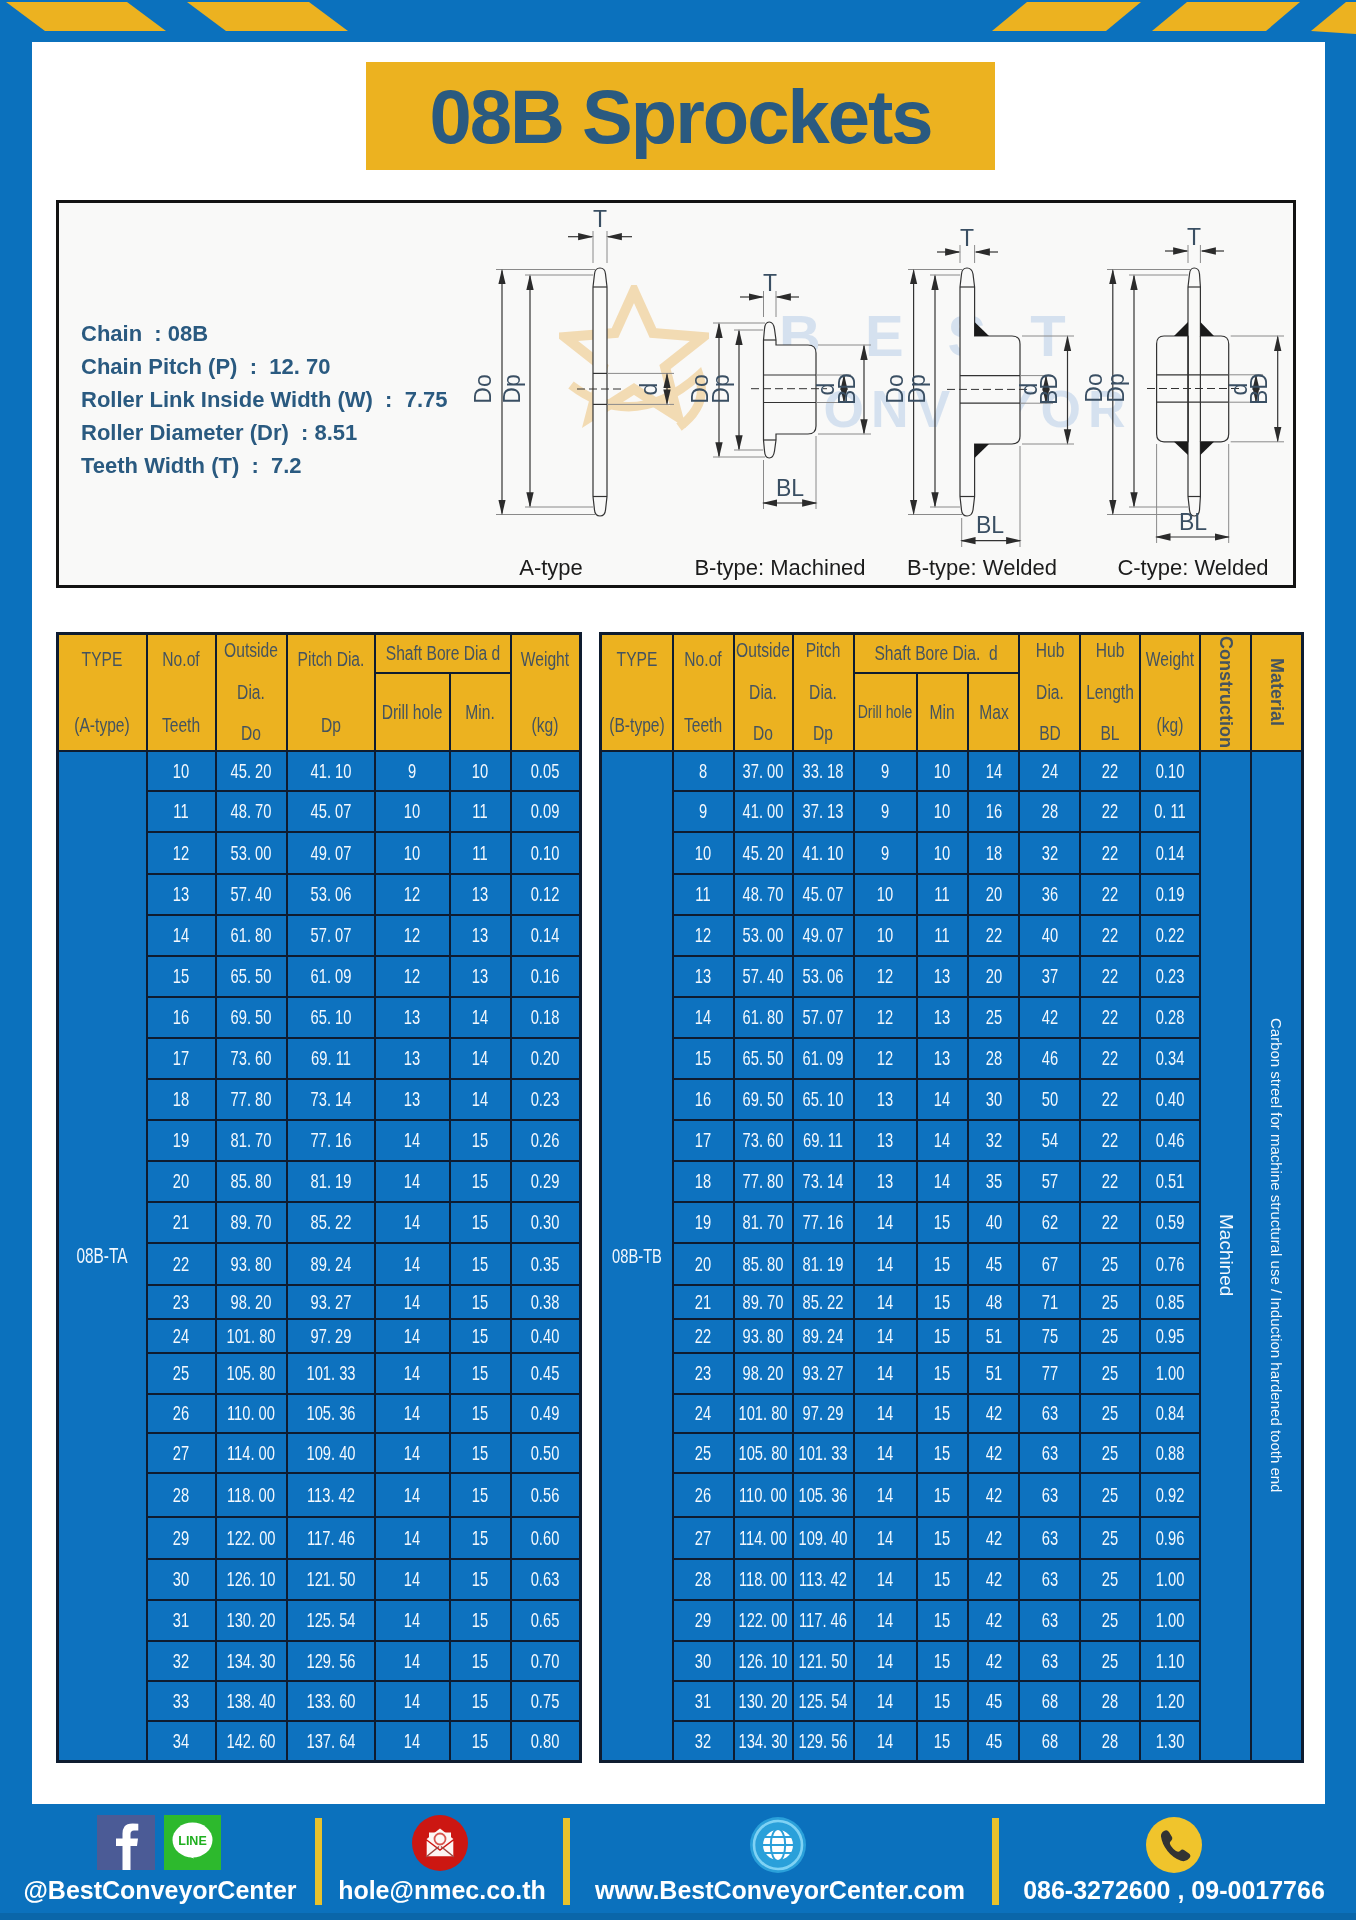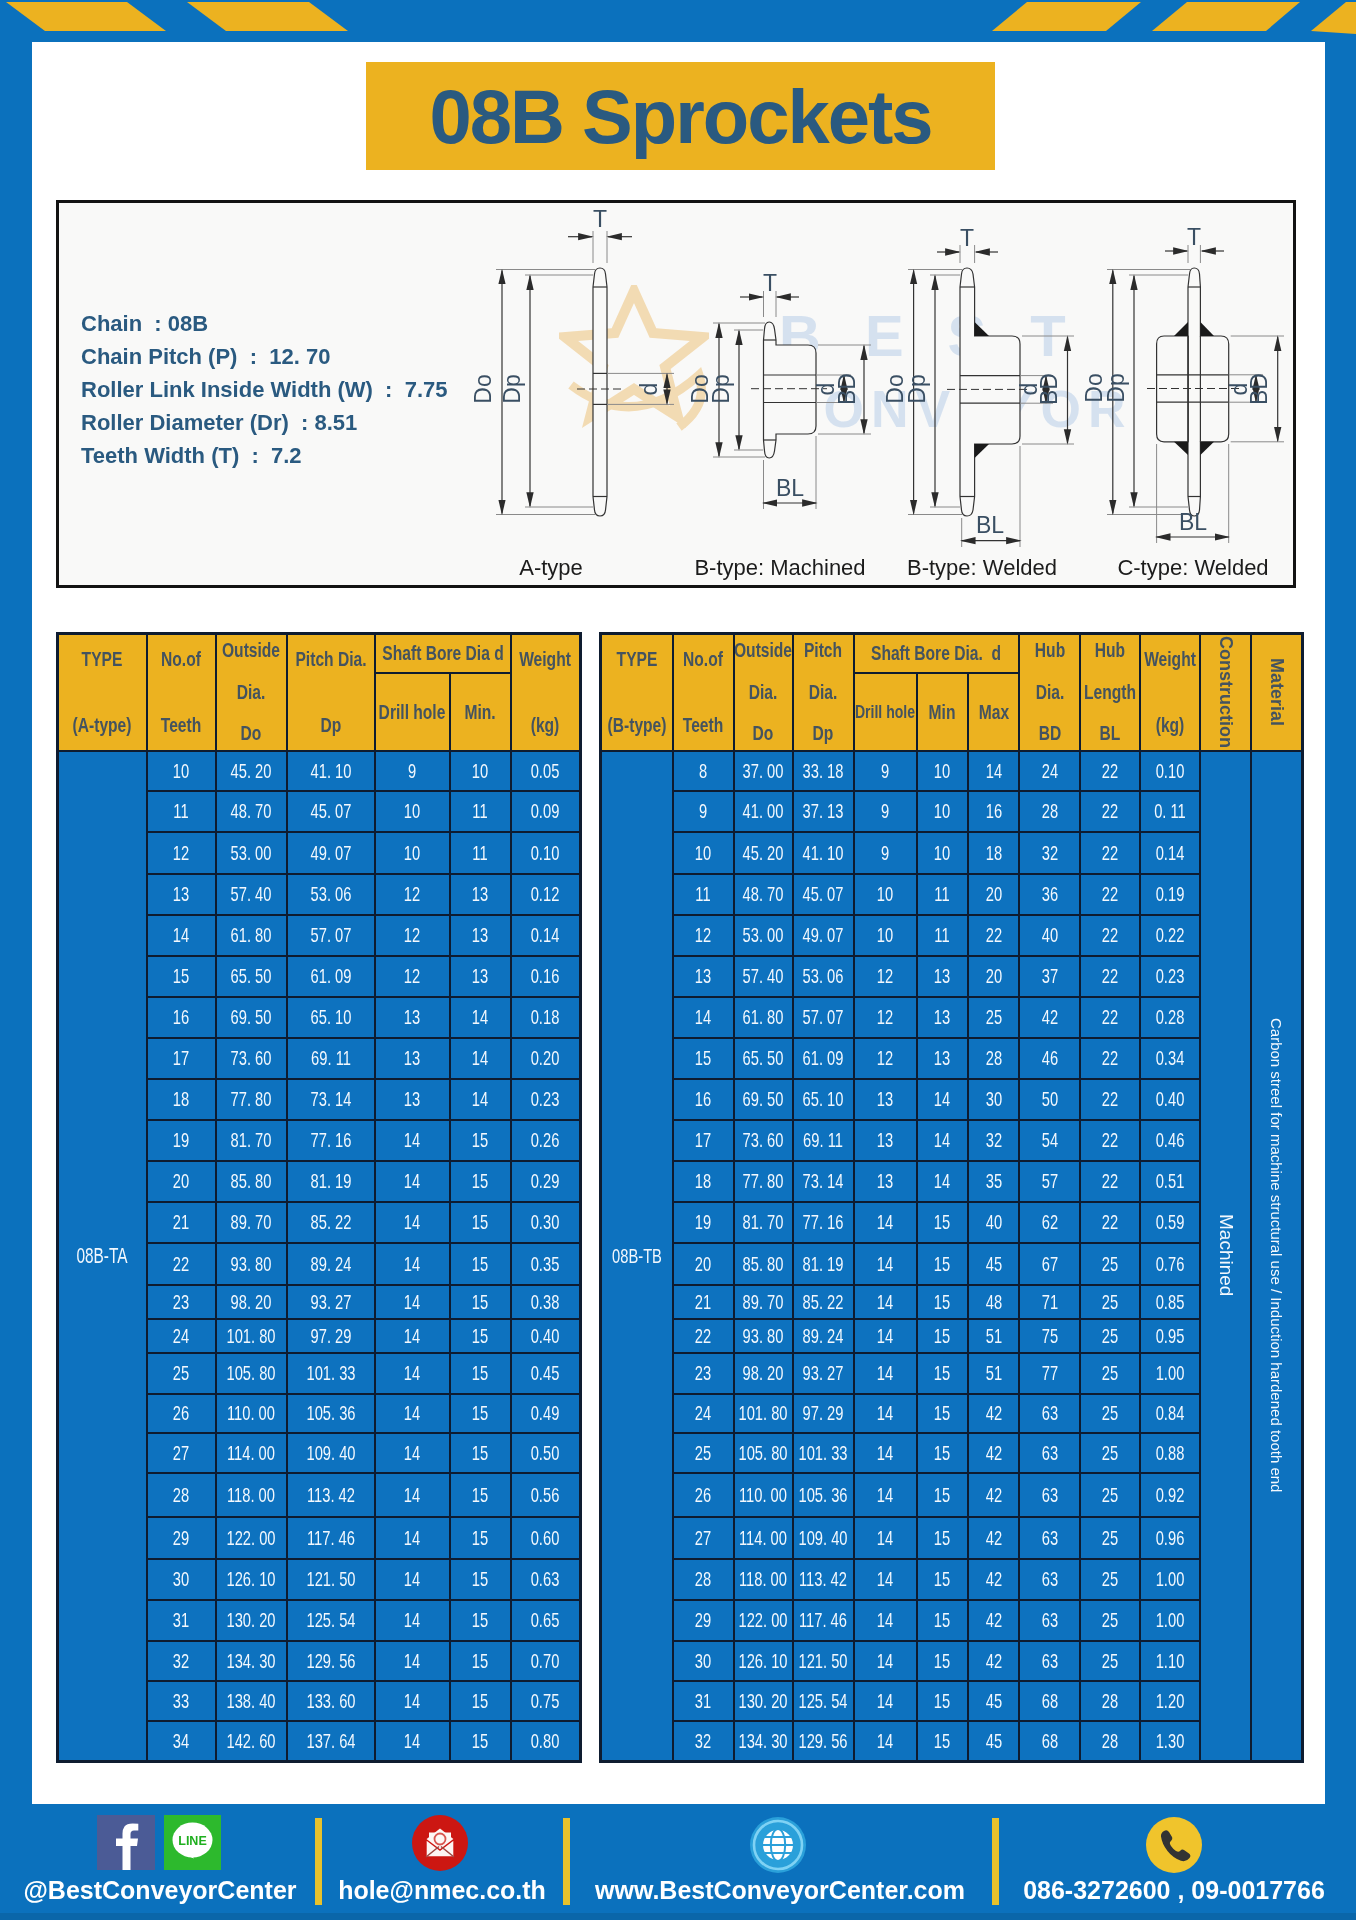--- a/index.html
+++ b/index.html
@@ -1,21 +1,21 @@
 <!DOCTYPE html>
 <html><head>
 <meta charset="utf-8">
 <style>
   html,body{margin:0;padding:0;}
   body{width:1356px;height:1920px;position:relative;background:#ffffff;
        font-family:"Liberation Sans", sans-serif;overflow:hidden;}
   .abs{position:absolute;}
   table{border-collapse:collapse;table-layout:fixed;}
   td{padding:0;text-align:center;vertical-align:middle;overflow:hidden;white-space:nowrap;position:relative;}
-  .hc{background:#ecb220;color:#44535f;font-weight:bold;border:2px solid #0e1c30;font-size:20px;}
+  .hc{background:#ecb220;color:#44535f;font-weight:normal;border:2px solid #0e1c30;font-size:20px;}
   .bc{background:#0d72bf;color:#f2f8fe;border:2px solid #0e1c30;font-size:21px;}
   .sx{position:absolute;left:50%;top:50%;transform:translate(-50%,-50%) scaleX(0.78);white-space:nowrap;}
   .bc .sx{transform:translate(-50%,-50%) scaleX(0.70);}
   .h2{line-height:66px;}
   .h3{line-height:41.5px;}
   .vert{writing-mode:vertical-rl;font-weight:normal;}
   td.vert{text-align:center;}
 </style>
 </head>
 <body>
@@ -49,21 +49,21 @@
   <svg class="abs" style="left:500px;top:82px" width="150" height="170" viewBox="0 0 150 170" opacity="0.55">
     <path d="M75,6 L94,48 L144,52 L106,82 L119,132 L75,104 L31,132 L44,82 L6,52 L56,48 Z" fill="none" stroke="#eec37c" stroke-width="10"></path>
     <path d="M12,100 Q75,148 140,90 Q150,120 120,142" fill="none" stroke="#eec37c" stroke-width="9"></path>
   </svg>
 
   <div class="abs" style="left:720px;top:99px;font-size:58px;font-weight:bold;color:#b9cfe9;opacity:0.55;letter-spacing:44px;">BEST</div>
 
   <div class="abs" style="left:720px;top:176px;font-size:52px;font-weight:bold;color:#b9cfe9;opacity:0.55;letter-spacing:7px;">CONVEYOR</div>
 
 
-  <div class="abs" style="left:22px;top:104px;font-size:22px;font-weight:bold;color:#2a5a80;line-height:33px;white-space:nowrap;">
+  <div class="abs" style="left:22px;top:114px;font-size:22px;font-weight:bold;color:#2a5a80;line-height:33px;white-space:nowrap;">
     Chain&nbsp; : 08B<br>
     Chain Pitch (P)&nbsp; :&nbsp; 12. 70<br>
     Roller Link Inside Width (W)&nbsp; :&nbsp; 7.75<br>
     Roller Diameter (Dr)&nbsp; : 8.51<br>
     Teeth Width (T)&nbsp; :&nbsp; 7.2
   </div>
 
   <svg class="abs" style="left:0;top:0" width="1234" height="382" viewBox="0 0 1234 382">
     <defs>
       <marker id="ah" viewBox="0 0 14 8" refX="12.5" refY="4" markerWidth="13" markerHeight="7.4" orient="auto-start-reverse">

